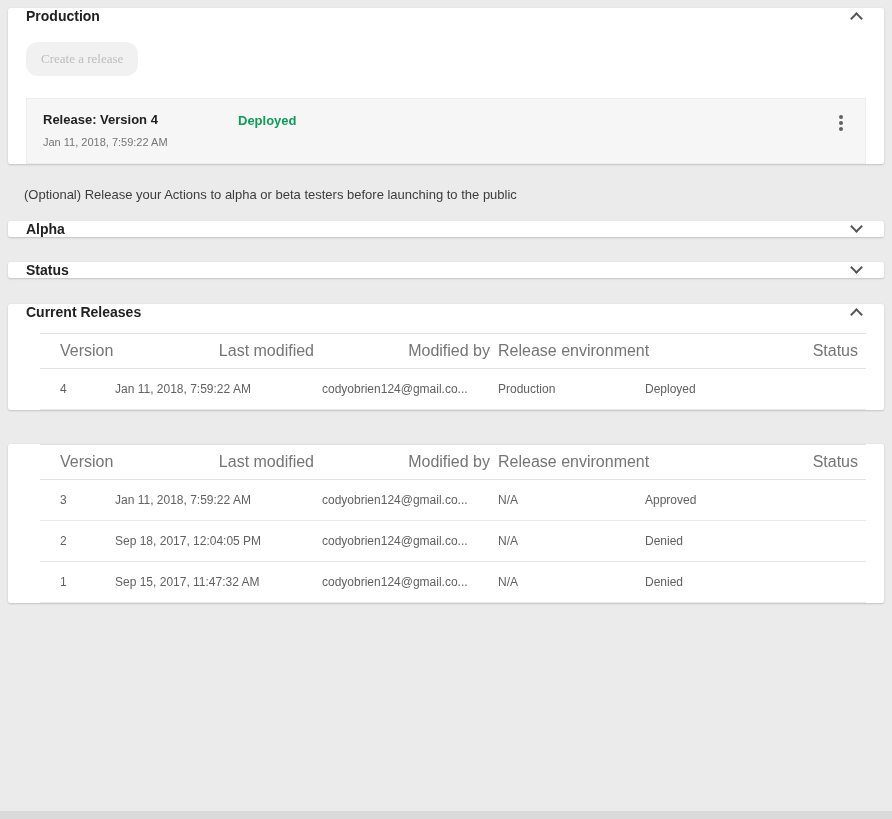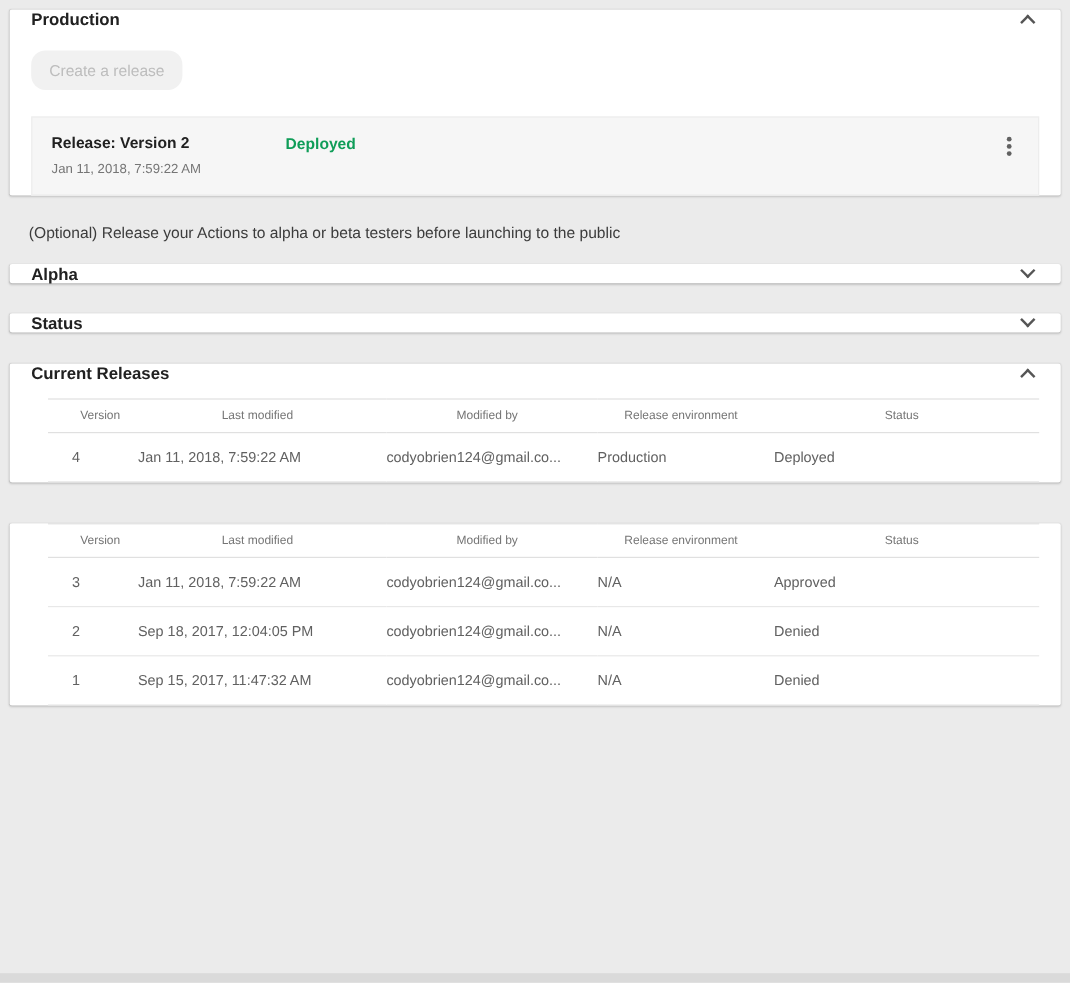--- a/index.html
+++ b/index.html
@@ -41,21 +41,21 @@
   .prod-desc { font-size: 12px; color: #616161; margin-top: 15px; }
   .btn-disabled {
     display: inline-block;
     margin-top: 18px;
     background: #f1f1f1;
     color: #bdbdbd;
     font-size: 13px;
     padding: 9px 15px;
     border: none;
     border-radius: 12px;
-    font-family: Liberation Sans, sans-serif;
+    font-family: Liberation Serif, serif;
     cursor: default;
   }
   .release-row {
     margin-top: 22px;
     background: #f6f6f6;
     border: 1px solid #ededed;
     padding: 13px 16px 15px 16px;
     display: flex;
     align-items: flex-start;
   }
@@ -88,24 +88,24 @@
     border-collapse: collapse;
     width: calc(100% - 14px);
     margin: 13px 0 0 14px;
     table-layout: fixed;
   }
   col.c1 { width: 75px; }
   col.c2 { width: 207px; }
   col.c3 { width: 176px; }
   col.c4 { width: 147px; }
   th {
-    font-size: 10px;
+    font-size: 16px;
     color: #757575;
     font-weight: normal;
-    text-align: center;
+    text-align: right;
     padding: 8px 8px 8px 0;
     border-top: 1px solid #e0e0e0;
     border-bottom: 1px solid #e0e0e0;
     white-space: nowrap;
   }
   td {
     font-size: 12px;
     color: #616161;
     padding: 13px 8px 13px 0;
     border-bottom: 1px solid #e8e8e8;
@@ -127,21 +127,21 @@
 <div class="page">
 
   <div class="card">
     <div class="card-header">
       <span class="card-title">Production</span>
       <span class="chev up"></span>
     </div>
     <button class="btn-disabled">Create a release</button>
     <div class="release-row">
       <div class="release-info">
-        <div class="release-name">Release: Version 2</div>
+        <div class="release-name">Release: Version 4</div>
         <div class="release-date">Jan 11, 2018, 7:59:22 AM</div>
       </div>
       <div class="release-status" id="release-status" style="color: rgb(15, 157, 88);">Deployed</div>
       <div class="kebab">
         <span></span>
           <span></span>
           <span></span>
       </div>
     </div>
   </div>

